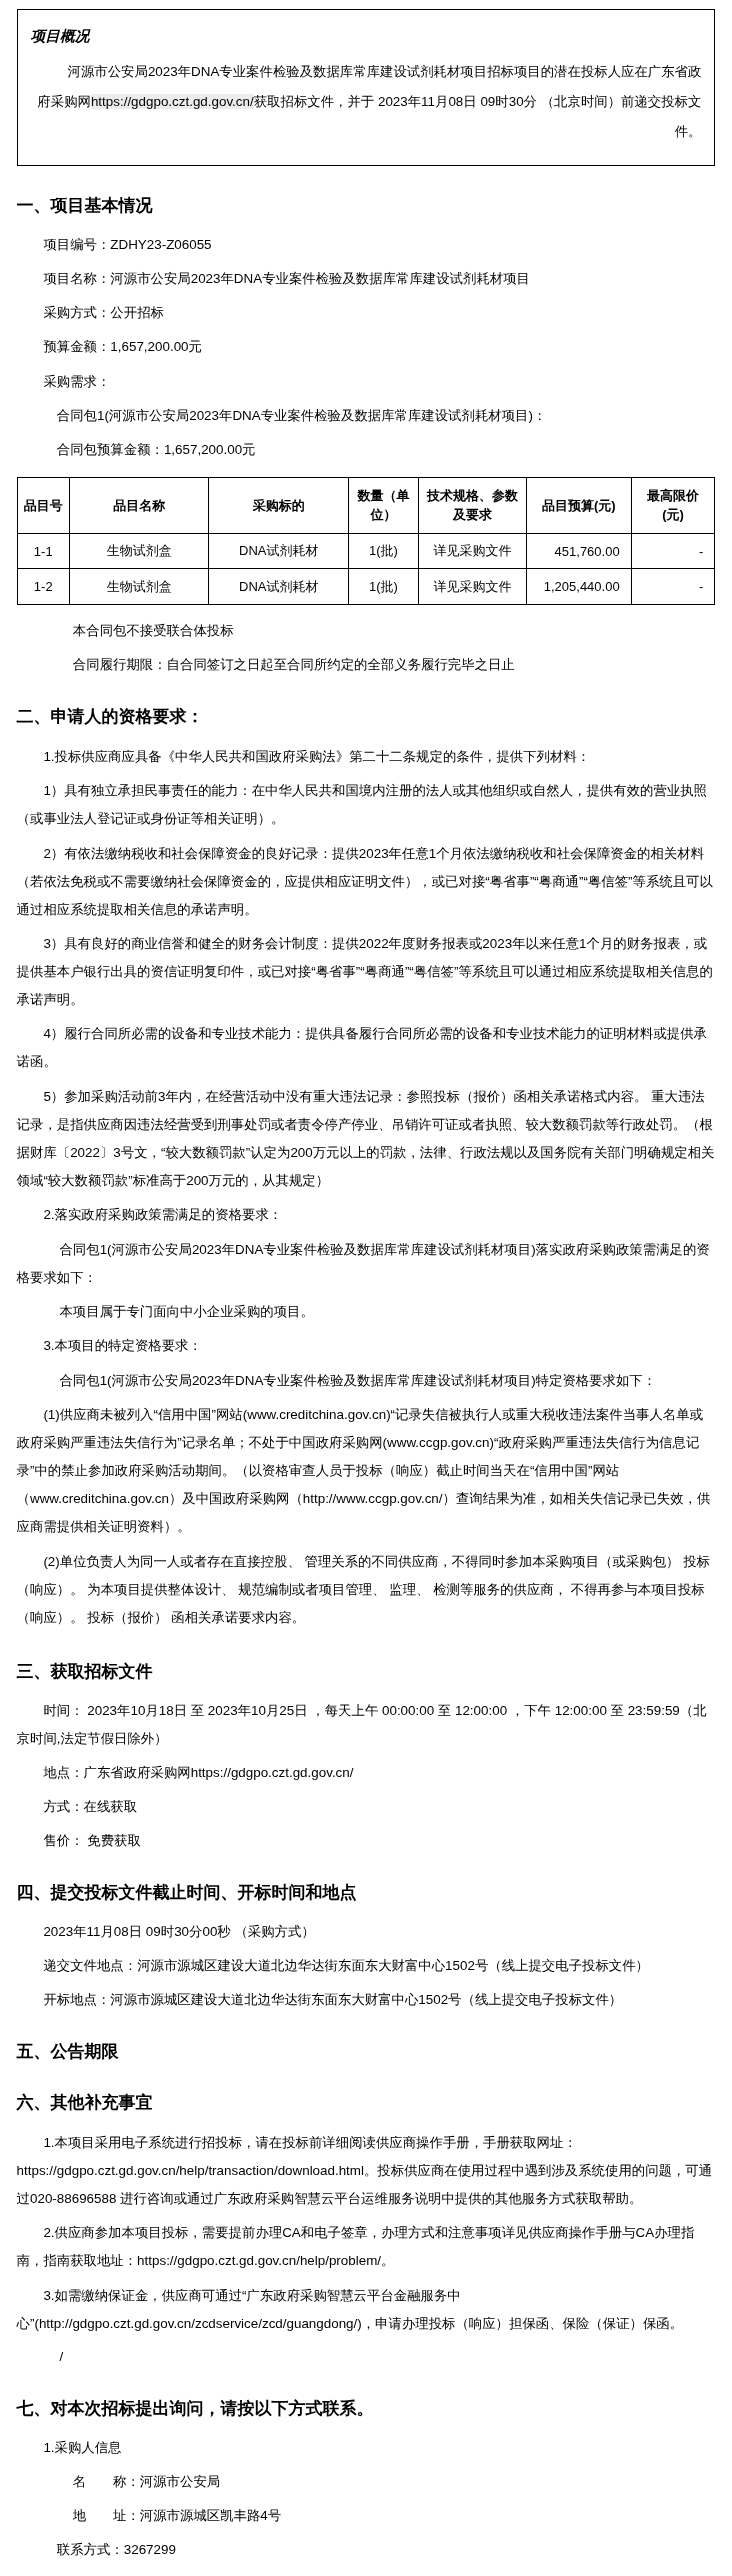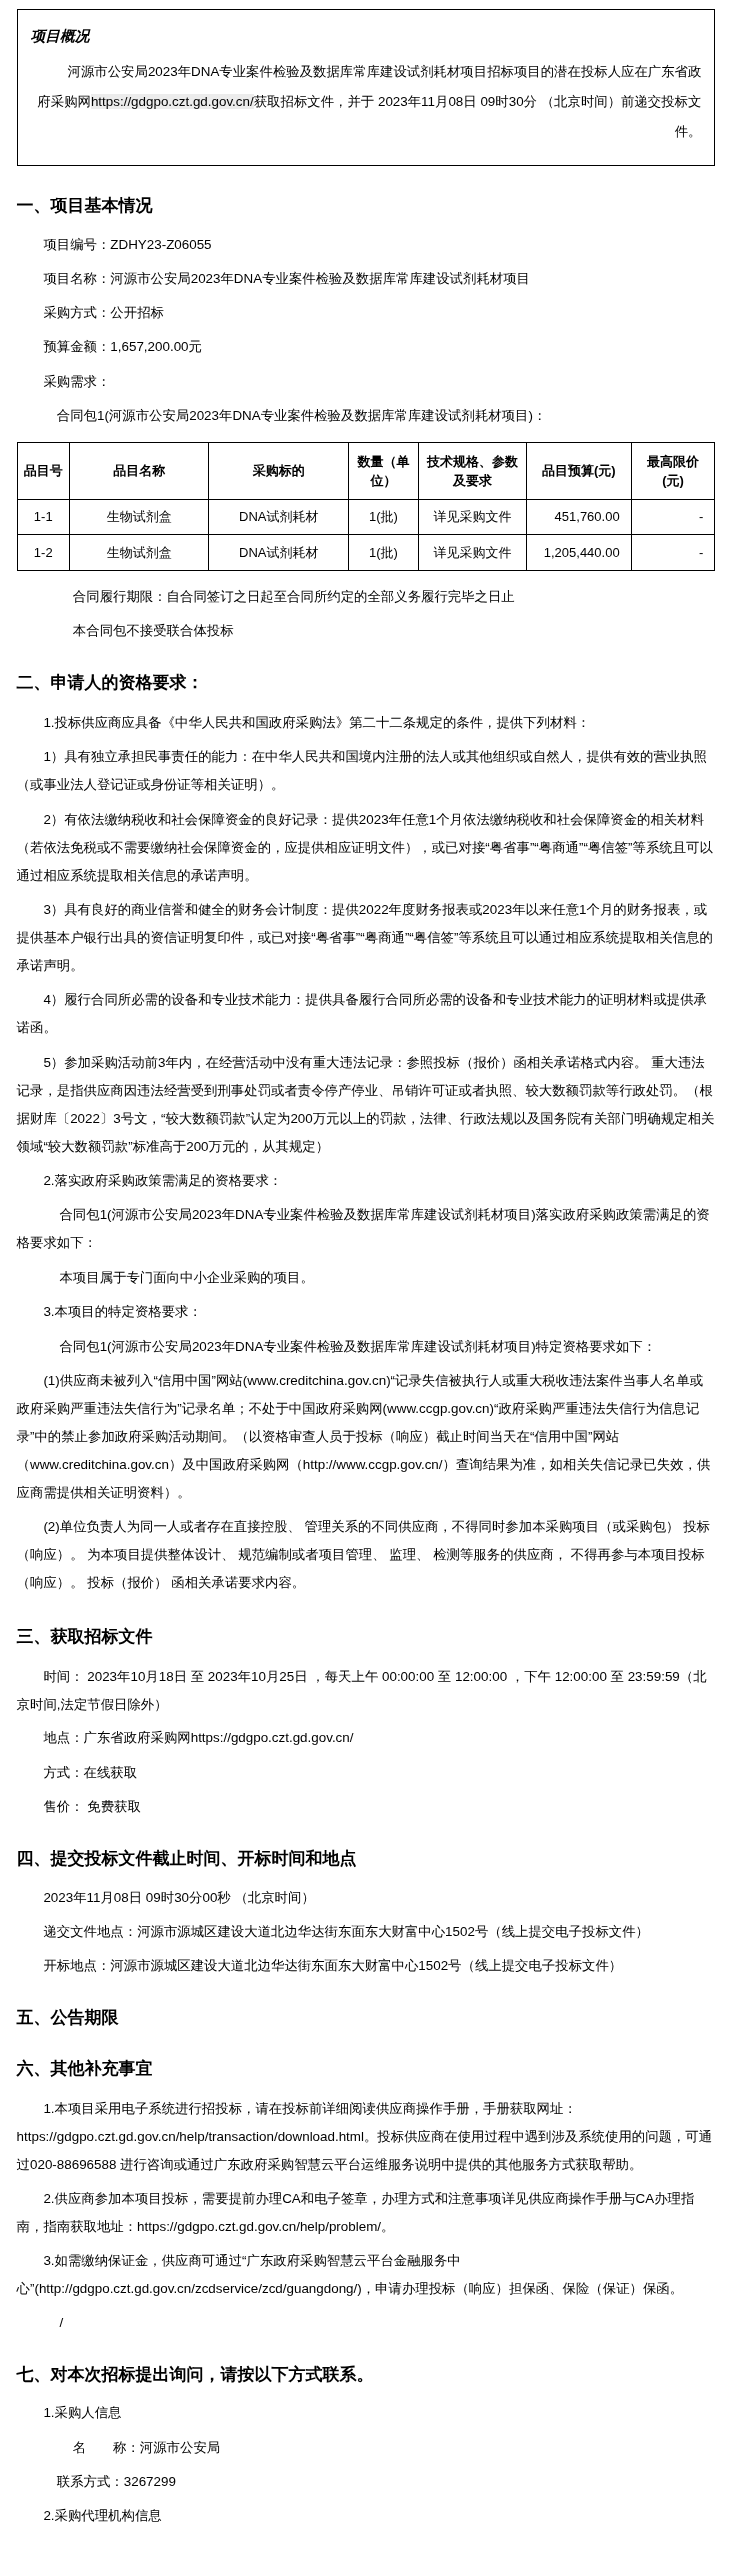--- a/index.html
+++ b/index.html
@@ -66,20 +66,21 @@
     <p class="overview-para"><span>河源市公安局2023年DNA专业案件检验及数据库常库建设试剂耗材项目招标项目的潜在投标人应在广东省政府采购网</span><span class="url-hl">https://gdgpo.czt.gd.gov.cn/</span><span>获取招标文件，并于 2023年11月08日 09时30分 （北京时间）前递交投标文件。</span></p>
   </div>
 
   <div class="sec-heading">一、项目基本情况</div>
   <p class="line in2">项目编号：ZDHY23-Z06055</p>
   <p class="line in2">项目名称：河源市公安局2023年DNA专业案件检验及数据库常库建设试剂耗材项目</p>
   <p class="line in2">采购方式：公开招标</p>
   <p class="line in2">预算金额：1,657,200.00元</p>
   <p class="line in2">采购需求：</p>
   <p class="line in3">合同包1(河源市公安局2023年DNA专业案件检验及数据库常库建设试剂耗材项目)：</p>
+  <p class="line in3">合同包预算金额：1,657,200.00元</p>
 
   <table class="items">
     <colgroup>
       <col class="col-no">
         <col class="col-name">
         <col class="col-target">
         <col class="col-qty">
         <col class="col-spec">
         <col class="col-budget">
         <col class="col-max">
@@ -110,22 +111,22 @@
         <td>生物试剂盒</td>
         <td>DNA试剂耗材</td>
         <td>1(批)</td>
         <td>详见采购文件</td>
         <td class="num">1,205,440.00</td>
         <td class="num">-</td>
       </tr>
     </tbody>
   </table>
 
+  <p class="line in4">本合同包不接受联合体投标</p>
   <p class="line in4">合同履行期限：自合同签订之日起至合同所约定的全部义务履行完毕之日止</p>
-  <p class="line in4">本合同包不接受联合体投标</p>
 
   <div class="sec-heading">二、申请人的资格要求：</div>
   <p class="para">1.投标供应商应具备《中华人民共和国政府采购法》第二十二条规定的条件，提供下列材料：</p>
   <p class="para">1）具有独立承担民事责任的能力：在中华人民共和国境内注册的法人或其他组织或自然人，提供有效的营业执照（或事业法人登记证或身份证等相关证明）。</p>
   <p class="para">2）有依法缴纳税收和社会保障资金的良好记录：提供2023年任意1个月依法缴纳税收和社会保障资金的相关材料（若依法免税或不需要缴纳社会保障资金的，应提供相应证明文件），或已对接“粤省事”“粤商通”“粤信签”等系统且可以通过相应系统提取相关信息的承诺声明。</p>
   <p class="para">3）具有良好的商业信誉和健全的财务会计制度：提供2022年度财务报表或2023年以来任意1个月的财务报表，或提供基本户银行出具的资信证明复印件，或已对接“粤省事”“粤商通”“粤信签”等系统且可以通过相应系统提取相关信息的承诺声明。</p>
   <p class="para">4）履行合同所必需的设备和专业技术能力：提供具备履行合同所必需的设备和专业技术能力的证明材料或提供承诺函。</p>
   <p class="para">5）参加采购活动前3年内，在经营活动中没有重大违法记录：参照投标（报价）函相关承诺格式内容。 重大违法记录，是指供应商因违法经营受到刑事处罚或者责令停产停业、吊销许可证或者执照、较大数额罚款等行政处罚。（根据财库〔2022〕3号文，“较大数额罚款”认定为200万元以上的罚款，法律、行政法规以及国务院有关部门明确规定相关领域“较大数额罚款”标准高于200万元的，从其规定）</p>
   <p class="para">2.落实政府采购政策需满足的资格要求：</p>
   <p class="para para-deep">合同包1(河源市公安局2023年DNA专业案件检验及数据库常库建设试剂耗材项目)落实政府采购政策需满足的资格要求如下：</p>
@@ -135,32 +136,33 @@
   <p class="para">(1)供应商未被列入“信用中国”网站(www.creditchina.gov.cn)“记录失信被执行人或重大税收违法案件当事人名单或政府采购严重违法失信行为”记录名单；不处于中国政府采购网(www.ccgp.gov.cn)“政府采购严重违法失信行为信息记录”中的禁止参加政府采购活动期间。（以资格审查人员于投标（响应）截止时间当天在“信用中国”网站（www.creditchina.gov.cn）及中国政府采购网（http://www.ccgp.gov.cn/）查询结果为准，如相关失信记录已失效，供应商需提供相关证明资料）。</p>
   <p class="para">(2)单位负责人为同一人或者存在直接控股、 管理关系的不同供应商，不得同时参加本采购项目（或采购包） 投标（响应）。 为本项目提供整体设计、 规范编制或者项目管理、 监理、 检测等服务的供应商， 不得再参与本项目投标（响应）。 投标（报价） 函相关承诺要求内容。</p>
 
   <div class="sec-heading">三、获取招标文件</div>
   <p class="para">时间： 2023年10月18日 至 2023年10月25日 ，每天上午 00:00:00 至 12:00:00 ，下午 12:00:00 至 23:59:59（北京时间,法定节假日除外）</p>
   <p class="line in2">地点：广东省政府采购网https://gdgpo.czt.gd.gov.cn/</p>
   <p class="line in2">方式：在线获取</p>
   <p class="line in2">售价： 免费获取</p>
 
   <div class="sec-heading">四、提交投标文件截止时间、开标时间和地点</div>
-  <p class="line in2">2023年11月08日 09时30分00秒 （北京时间）</p>
+  <p class="line in2">2023年11月08日 09时30分00秒 （采购方式）</p>
   <p class="line in2">递交文件地点：河源市源城区建设大道北边华达街东面东大财富中心1502号（线上提交电子投标文件）</p>
   <p class="line in2">开标地点：河源市源城区建设大道北边华达街东面东大财富中心1502号（线上提交电子投标文件）</p>
 
   <div class="sec-heading">五、公告期限</div>
 
   <div class="sec-heading">六、其他补充事宜</div>
   <p class="para">1.本项目采用电子系统进行招投标，请在投标前详细阅读供应商操作手册，手册获取网址：https://gdgpo.czt.gd.gov.cn/help/transaction/download.html。投标供应商在使用过程中遇到涉及系统使用的问题，可通过020-88696588 进行咨询或通过广东政府采购智慧云平台运维服务说明中提供的其他服务方式获取帮助。</p>
   <p class="para">2.供应商参加本项目投标，需要提前办理CA和电子签章，办理方式和注意事项详见供应商操作手册与CA办理指南，指南获取地址：https://gdgpo.czt.gd.gov.cn/help/problem/。</p>
   <p class="para">3.如需缴纳保证金，供应商可通过“广东政府采购智慧云平台金融服务中心”(http://gdgpo.czt.gd.gov.cn/zcdservice/zcd/guangdong/)，申请办理投标（响应）担保函、保险（保证）保函。</p>
   <p class="line slash">/</p>
 
   <div class="sec-heading">七、对本次招标提出询问，请按以下方式联系。</div>
   <p class="line in2">1.采购人信息</p>
   <p class="line in4">名　　称：河源市公安局</p>
+  <p class="line in4">地　　址：河源市源城区凯丰路4号</p>
   <p class="line in3">联系方式：3267299</p>
   <p class="line in2">2.采购代理机构信息</p>
 
 </div>
 
 
 </body></html>

